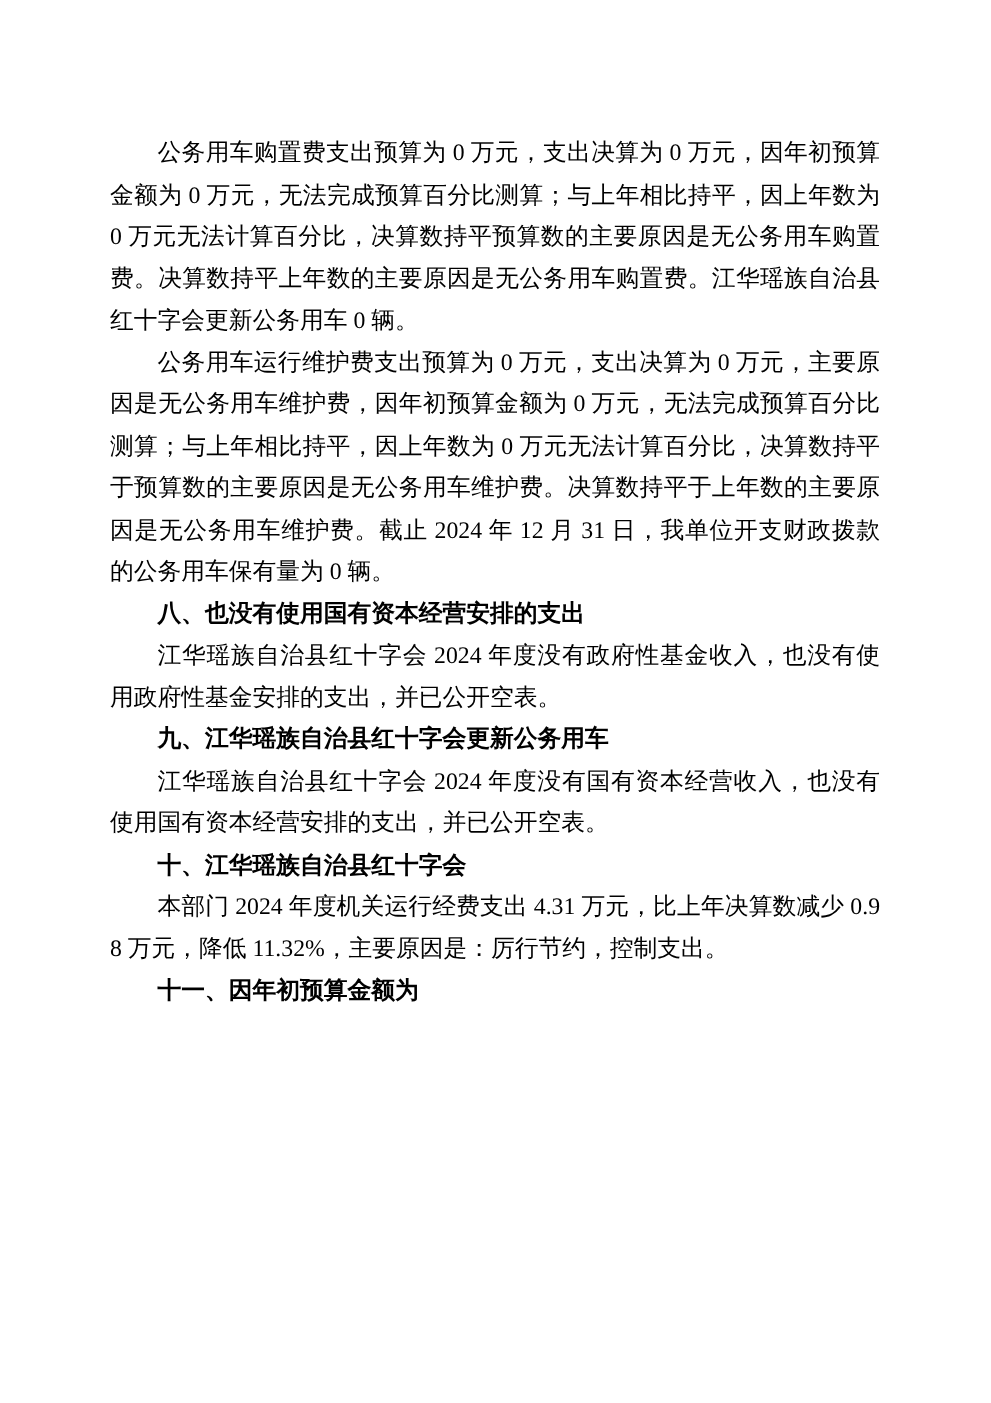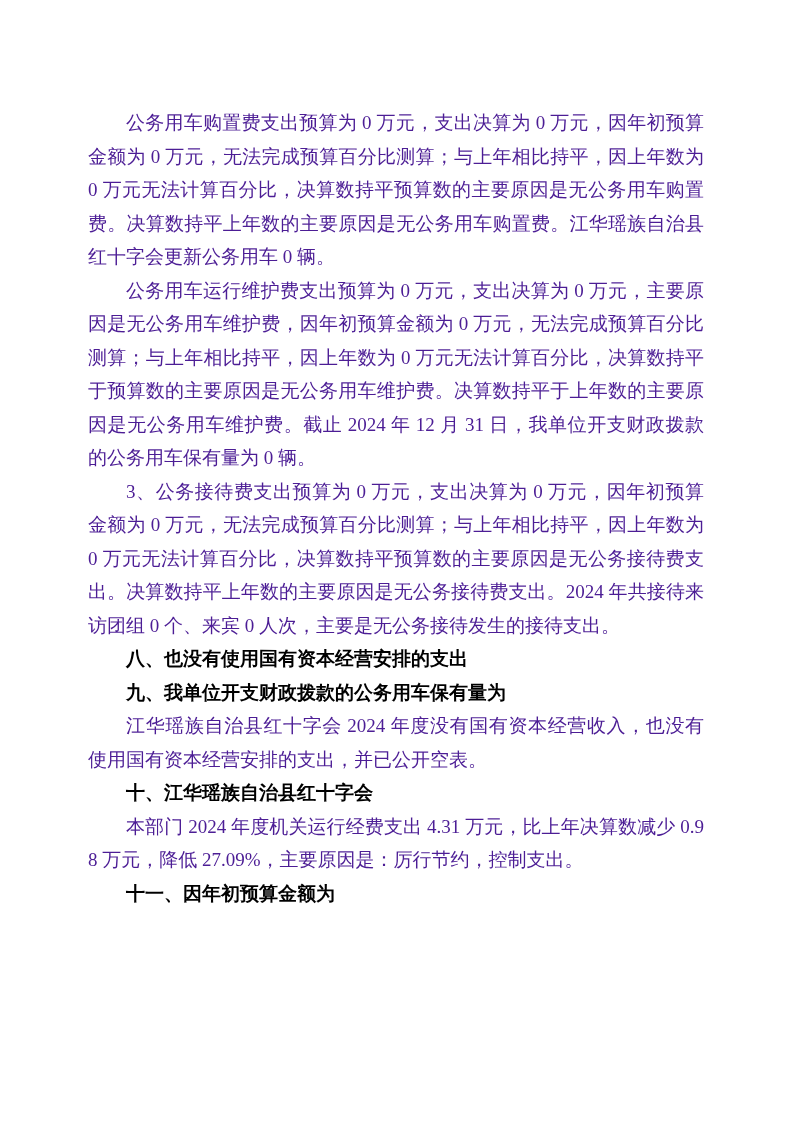--- a/index.html
+++ b/index.html
@@ -24,21 +24,21 @@
     top: 106px;
     width: 616px;
     font-size: 19px;
     line-height: 33.5px;
     text-align: justify;
     text-justify: inter-ideograph;
     word-break: break-all;
   }
   .para {
     text-indent: 38px;
-    color: #4c1d95;
+    color: #000000;
     font-family: "Liberation Serif", serif;
     font-weight: 400;
   }
   .heading {
     text-indent: 38px;
     color: #000000;
     font-family: "Liberation Sans", sans-serif;
     font-weight: 700;
     font-size: 19px;
     line-height: 33.5px;
@@ -47,29 +47,29 @@
 </head>
 <body>
 
 <div class="page">
   <div class="content">
 
     <p class="para">公务用车购置费支出预算为 0 万元，支出决算为 0 万元，因年初预算金额为 0 万元，无法完成预算百分比测算；与上年相比持平，因上年数为 0 万元无法计算百分比，决算数持平预算数的主要原因是无公务用车购置费。决算数持平上年数的主要原因是无公务用车购置费。江华瑶族自治县红十字会更新公务用车 0 辆。</p>
 
     <p class="para">公务用车运行维护费支出预算为 0 万元，支出决算为 0 万元，主要原因是无公务用车维护费，因年初预算金额为 0 万元，无法完成预算百分比测算；与上年相比持平，因上年数为 0 万元无法计算百分比，决算数持平于预算数的主要原因是无公务用车维护费。决算数持平于上年数的主要原因是无公务用车维护费。截止 2024 年 12 月 31 日，我单位开支财政拨款的公务用车保有量为 0 辆。</p>
 
-    <p class="para">3、公务接待费支出预算为 0 万元，支出决算为 0 万元，因年初预算金额为 0 万元，无法完成预算百分比测算；与上年相比持平，因上年数为 0 万元无法计算百分比，决算数持平预算数的主要原因是无公务接待费支出。决算数持平上年数的主要原因是无公务接待费支出。2024 年共接待来访团组 0 个、来宾 0 人次，主要是无公务接待发生的接待支出。</p>
 
     <h2 class="heading">八、也没有使用国有资本经营安排的支出</h2>
 
+    <p class="para">江华瑶族自治县红十字会 2024 年度没有政府性基金收入，也没有使用政府性基金安排的支出，并已公开空表。</p>
 
-    <h2 class="heading">九、我单位开支财政拨款的公务用车保有量为</h2>
+    <h2 class="heading">九、江华瑶族自治县红十字会更新公务用车</h2>
 
     <p class="para">江华瑶族自治县红十字会 2024 年度没有国有资本经营收入，也没有使用国有资本经营安排的支出，并已公开空表。</p>
 
     <h2 class="heading">十、江华瑶族自治县红十字会</h2>
 
-    <p class="para">本部门 2024 年度机关运行经费支出 4.31 万元，比上年决算数减少 0.98 万元，降低 27.09%，主要原因是：厉行节约，控制支出。</p>
+    <p class="para">本部门 2024 年度机关运行经费支出 4.31 万元，比上年决算数减少 0.98 万元，降低 11.32%，主要原因是：厉行节约，控制支出。</p>
 
     <h2 class="heading">十一、因年初预算金额为</h2>
 
   </div>
 </div>
 
 </body></html>

